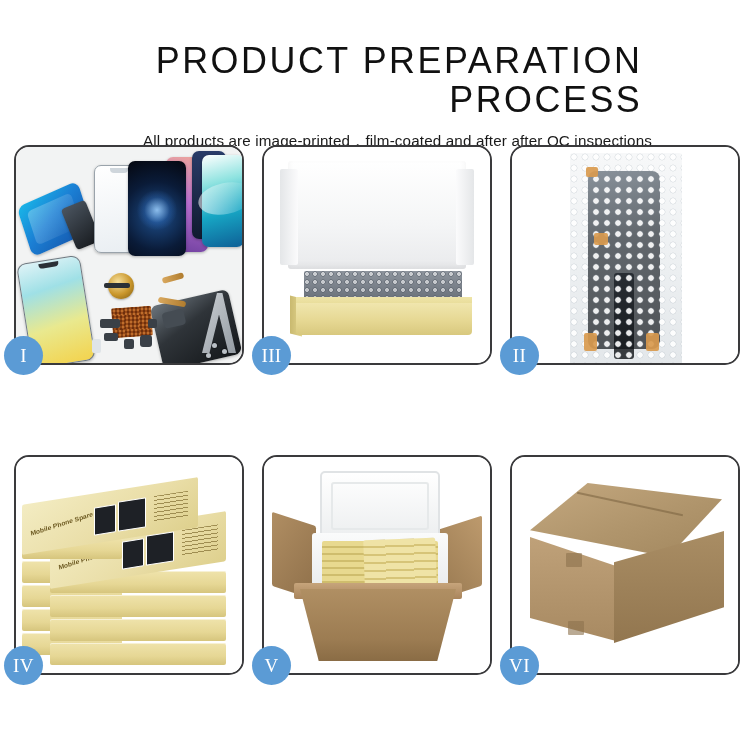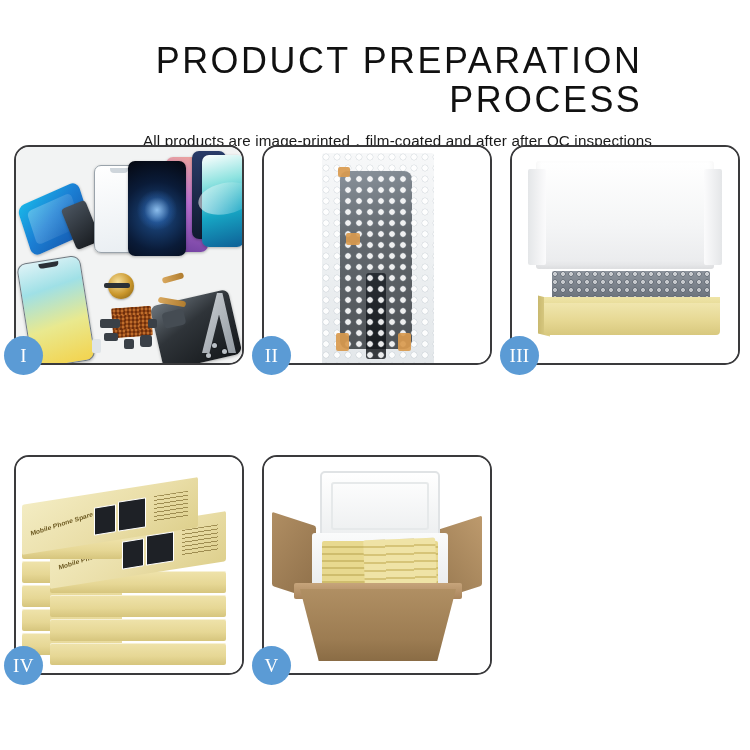--- a/index.html
+++ b/index.html
@@ -420,46 +420,46 @@
         <div class="screw" style="left:206px;top:202px;"></div>
         <div class="screw" style="left:190px;top:206px;"></div>
         <div class="tweezer"></div>
       </div>
     </div>
     <div class="badge">I</div>
   </div>
 
   <div class="panel">
     <div class="panel-inner">
+      <div class="scene-flatbox">
+        <div class="fb-lid"></div>
+        <div class="fb-base-left"></div>
+        <div class="fb-foam"></div>
+        <div class="fb-base-top"></div>
+        <div class="fb-base-front"></div>
+      </div>
+    </div>
+    <div class="badge">III</div>
+  </div>
+
+  <div class="panel">
+    <div class="panel-inner">
       <div class="scene-bubble">
         <div class="bag">
           <div class="screen-inside"></div>
           <div class="screen-tail"></div>
           <div class="bag-bubbles"></div>
         </div>
         <div class="tape" style="left:74px;top:20px;width:12px;height:10px;"></div>
         <div class="tape" style="left:82px;top:86px;width:14px;height:12px;"></div>
         <div class="tape" style="left:72px;top:186px;width:13px;height:18px;"></div>
         <div class="tape" style="left:134px;top:186px;width:13px;height:18px;"></div>
       </div>
     </div>
     <div class="badge">II</div>
-  </div>
-
-  <div class="panel">
-    <div class="panel-inner">
-      <div class="scene-flatbox">
-        <div class="fb-lid"></div>
-        <div class="fb-base-left"></div>
-        <div class="fb-foam"></div>
-        <div class="fb-base-top"></div>
-        <div class="fb-base-front"></div>
-      </div>
-    </div>
-    <div class="badge">III</div>
   </div>
 
   <div class="panel">
     <div class="panel-inner">
       <div class="scene-stack">
 
         <div class="sb sb-front" style="left:6px;top:176px;width:100px;height:22px;"></div>
         <div class="sb sb-front" style="left:6px;top:152px;width:100px;height:22px;"></div>
         <div class="sb sb-front" style="left:6px;top:128px;width:100px;height:22px;"></div>
         <div class="sb sb-front" style="left:6px;top:104px;width:100px;height:22px;"></div>
@@ -497,14 +497,27 @@
         <div class="foam-box"></div>
         <div class="yellow-stack"></div>
         <div class="yellow-stack2"></div>
         <div class="ct-rim"></div>
         <div class="ct-body"></div>
       </div>
     </div>
     <div class="badge">V</div>
   </div>
 
+  <div class="panel">
+    <div class="panel-inner">
+      <div class="scene-sealed">
+        <div class="sc-top"></div>
+        <div class="sc-left"></div>
+        <div class="sc-right"></div>
+        <div class="sc-seam" style="left:64px;top:46px;width:108px;height:2px;transform:rotate(12deg);"></div>
+        <div class="sc-tab" style="left:54px;top:96px;width:16px;height:14px;"></div>
+        <div class="sc-tab" style="left:56px;top:164px;width:16px;height:14px;"></div>
+      </div>
+    </div>
+    <div class="badge">VI</div>
+  </div>
 
 </div>
 
 </body></html>

